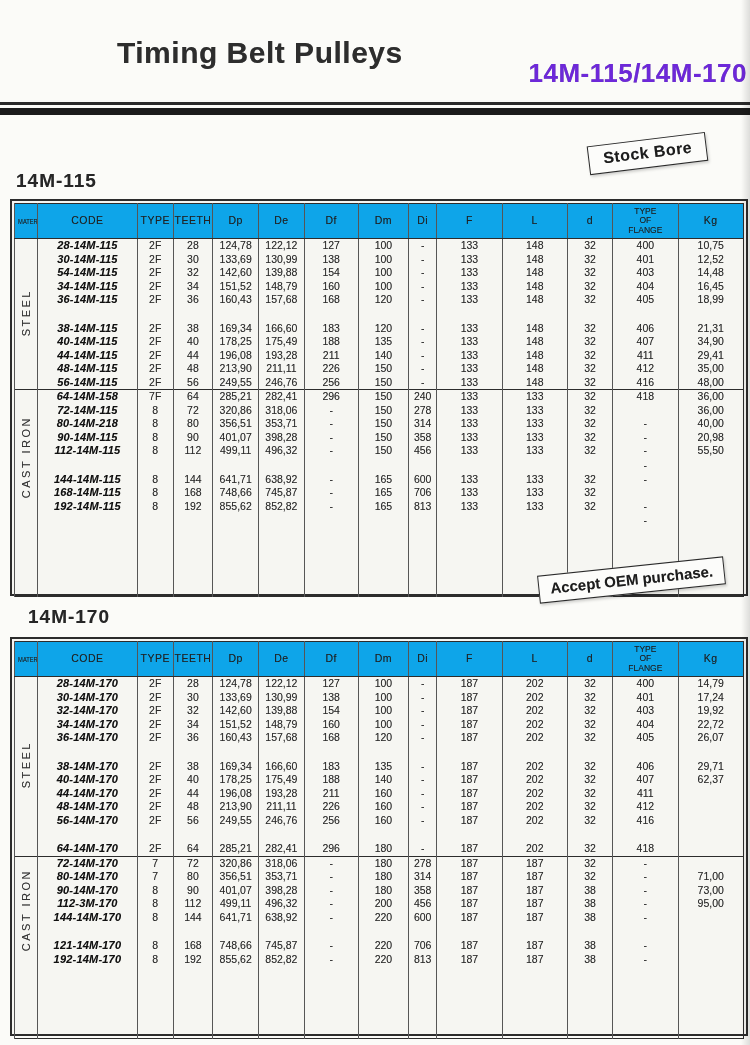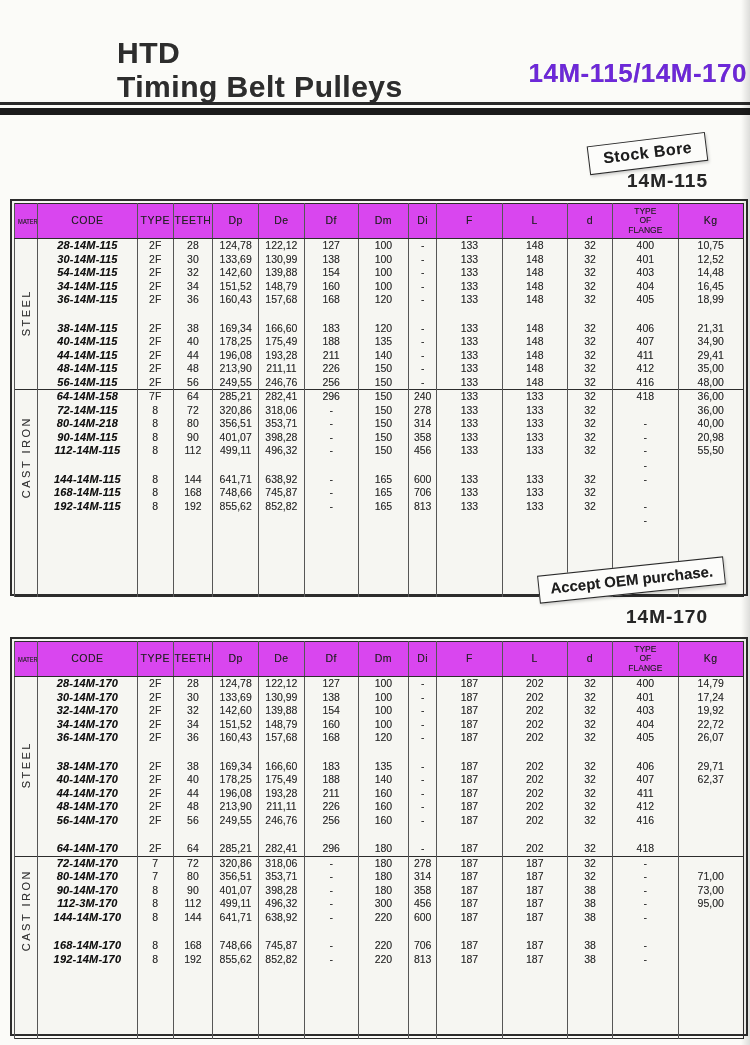--- a/index.html
+++ b/index.html
@@ -23,49 +23,48 @@
   .rule-thick { position:absolute; left:0; top:108px; width:750px; height:7px; background:#1b1b1b; }
   
   .badge {
     position:absolute; background:#fcfcfa; border:1.5px solid #2a2a2a;
     font-weight:700; color:#1d1d1d; white-space:nowrap;
     box-shadow:1px 2px 3px rgba(0,0,0,0.18);
   }
   .stock { top:139px; left:588px; padding:4px 14px 5px; font-size:16px; transform:rotate(-7deg); letter-spacing:0.5px; }
   .oem   { top:566px; left:538px; padding:4px 11px 5px; font-size:15px; transform:rotate(-6deg); z-index:5; }
   
-  .tbl-title { position:absolute; left:8px; width:700px; text-align:right; font-size:19px; font-weight:700; letter-spacing:1px; color:#262626; }
-  .t1t { top:170px; } .t2t { top:606px; }
+  .tbl-title { position:absolute; left:16px; width:700px; text-align:left; font-size:19px; font-weight:700; letter-spacing:1px; color:#262626; }
+  .t1t { top:170px; } .t2t { top:606px;margin-left:12px; }
   
   .table-frame { position:absolute; background:#f6f6f2; border:2px solid #2c2c2c; padding:2px; box-sizing:border-box; }
   .f1 { left:10px; top:199px; width:738px; height:397px; }
   .f2 { left:10px; top:637px; width:738px; height:399px; }
   table { width:100%; height:100%; border-collapse:collapse; table-layout:fixed; border:1px solid #2c2c2c; }
   th, td { border-left:1px solid #565656; overflow:hidden; padding:0; }
   th {
-    height:34px; background:#d946ef; font-weight:400; font-size:10.5px;
+    height:34px; background:#0ea5e9; font-weight:400; font-size:10.5px;
     border-bottom:1.5px solid #2c2c2c; color:#222; white-space:pre-line; line-height:1.12;
     letter-spacing:0.5px;
   }
   .flange-h { font-size:8.5px; letter-spacing:0; }
   .material-h .squeeze { display:inline-block; transform:scaleX(0.82); font-size:7px; letter-spacing:0; }
   td { height:13.5px; font-size:10.5px; text-align:center; color:#2b2b2b; line-height:13px; }
   td.c-code { font-weight:700; font-size:11px; color:#101010; letter-spacing:0.2px;font-style:italic; }
   tr.spacer td { height:15px; }
   tr.section-start td { border-top:1.5px solid #2c2c2c; }
   .material-cell { text-align:center; vertical-align:middle; }
   .v-text { writing-mode:vertical-rl; transform:rotate(180deg); font-size:11px; letter-spacing:2.5px; color:#333; white-space:nowrap; }
   .f1 .filler-row td { height:68px; }
   .f2 .filler-row td { height:72px; }
 </style>
 </head>
 <body>
 
 <div class="brand">
-  <div>HTD</div>
   <div>Timing Belt Pulleys</div>
 </div>
 <div class="part-range">14M-115/14M-170</div>
 <div class="rule-thin"></div>
 <div class="rule-thick"></div>
 
 <div class="badge stock">Stock Bore</div>
 
 <div class="tbl-title t1t">14M-115</div>
 
@@ -730,21 +729,21 @@
           <td class="c-flange">-</td>
           <td class="c-kg">73,00</td>
         </tr>
         <tr>
           <td class="c-code">112-3M-170</td>
           <td class="c-type">8</td>
           <td class="c-teeth">112</td>
           <td class="c-dp">499,11</td>
           <td class="c-de">496,32</td>
           <td class="c-df">-</td>
-          <td class="c-dm">300</td>
+          <td class="c-dm">200</td>
           <td class="c-di">456</td>
           <td class="c-f">187</td>
           <td class="c-l">187</td>
           <td class="c-d">38</td>
           <td class="c-flange">-</td>
           <td class="c-kg">95,00</td>
         </tr>
         <tr>
           <td class="c-code">144-14M-170</td>
           <td class="c-type">8</td>
@@ -769,21 +768,21 @@
           <td class="c-df"></td>
           <td class="c-dm"></td>
           <td class="c-di"></td>
           <td class="c-f"></td>
           <td class="c-l"></td>
           <td class="c-d"></td>
           <td class="c-flange"></td>
           <td class="c-kg"></td>
         </tr>
         <tr>
-          <td class="c-code">168-14M-170</td>
+          <td class="c-code">121-14M-170</td>
           <td class="c-type">8</td>
           <td class="c-teeth">168</td>
           <td class="c-dp">748,66</td>
           <td class="c-de">745,87</td>
           <td class="c-df">-</td>
           <td class="c-dm">220</td>
           <td class="c-di">706</td>
           <td class="c-f">187</td>
           <td class="c-l">187</td>
           <td class="c-d">38</td>

